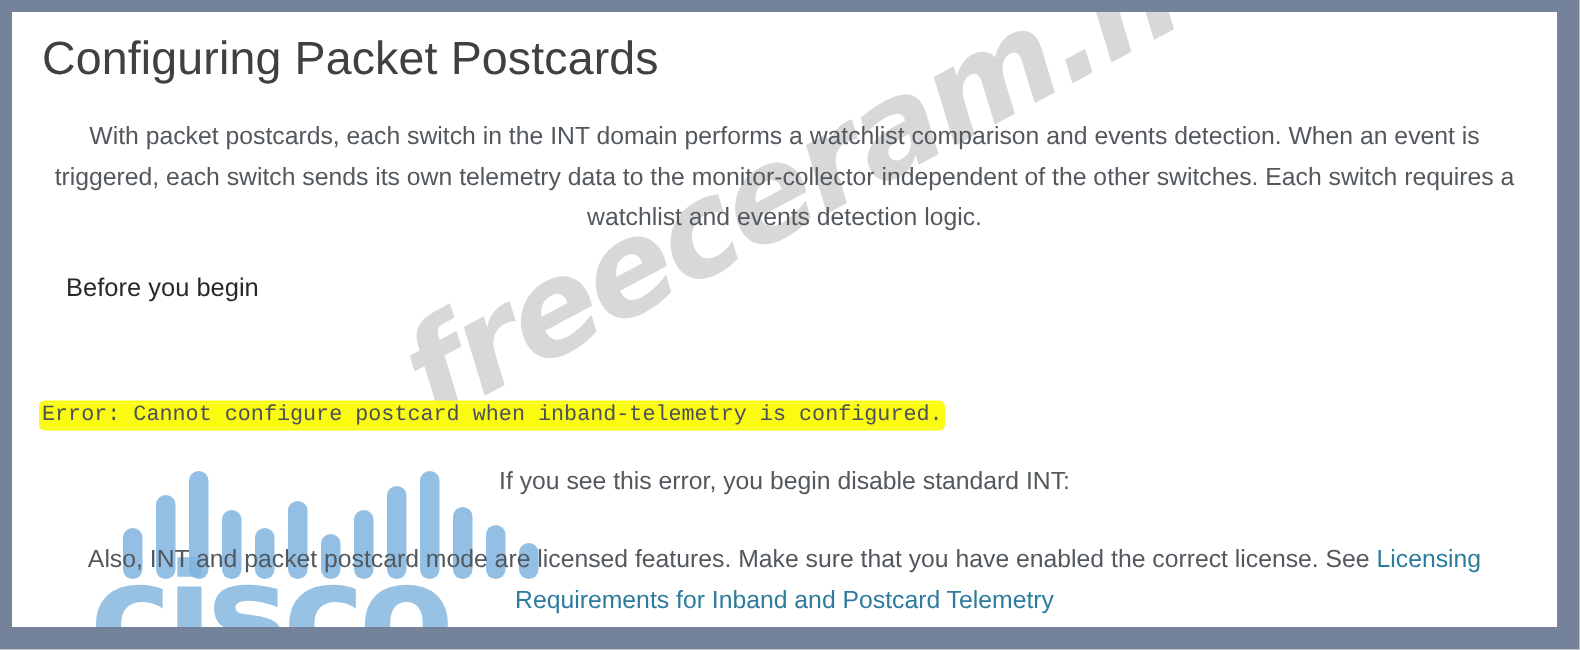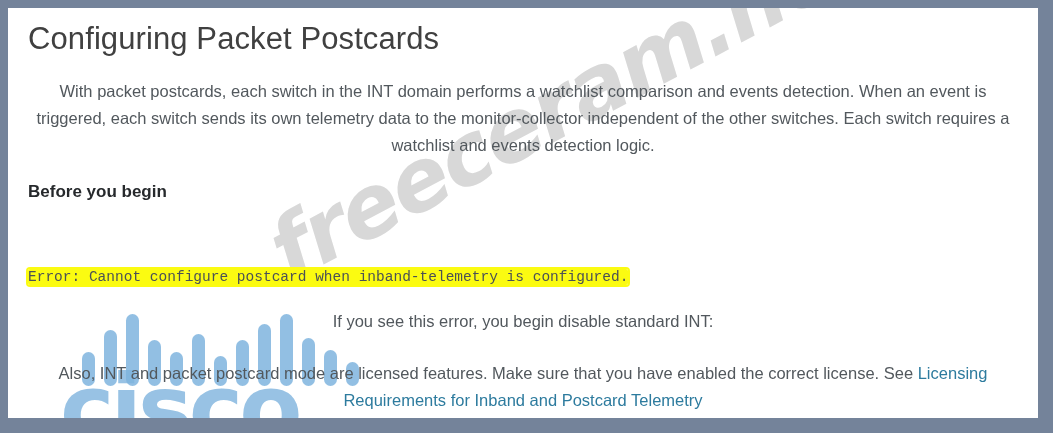--- a/index.html
+++ b/index.html
@@ -85,23 +85,23 @@
   }
   p{
     margin:0;
     font-size:16.5px;
     line-height:1.62;
     color:#52585d;
     text-align:center;
   }
   .sub-head{
     font-size:17px;
-    font-weight:bold;
+    font-weight:normal;
     color:#26292c;
-    margin:22px 0 8px 0;
+    margin:22px 0 8px 16px;
     line-height:1.4;
   }
   .gap-sm{height:11px;}
   .gap-lg{height:26px;}
 
   .code{
     font-family:"Liberation Mono","DejaVu Sans Mono",monospace;
     font-size:14.5px;
     line-height:1.55;
     color:#4b5156;

